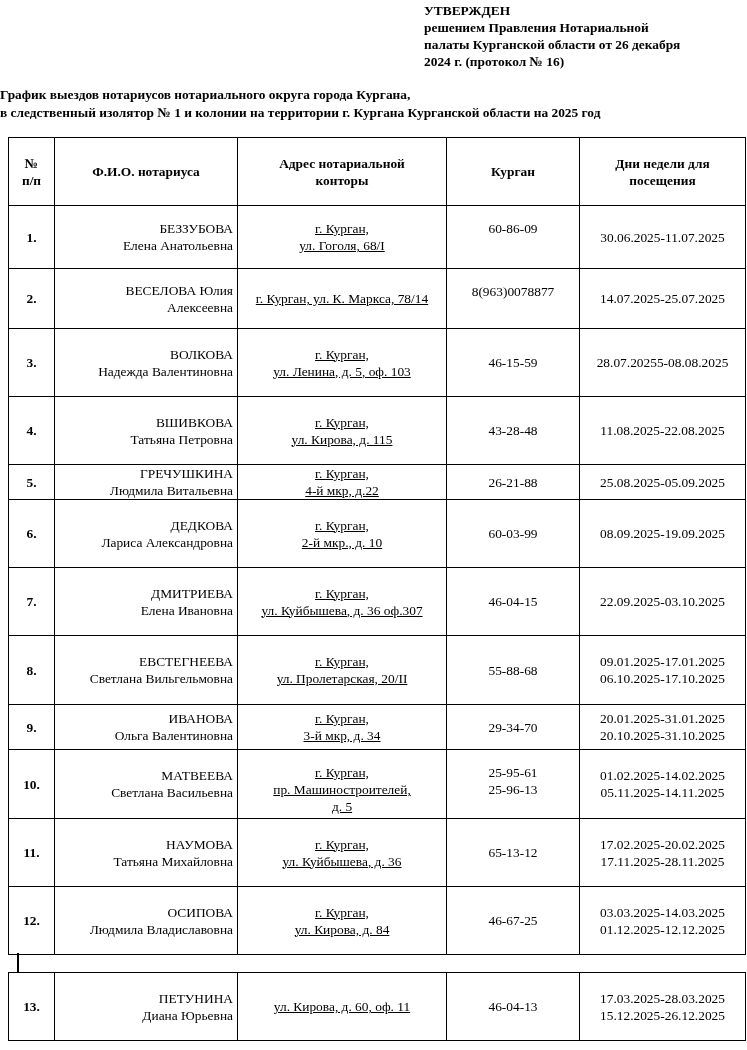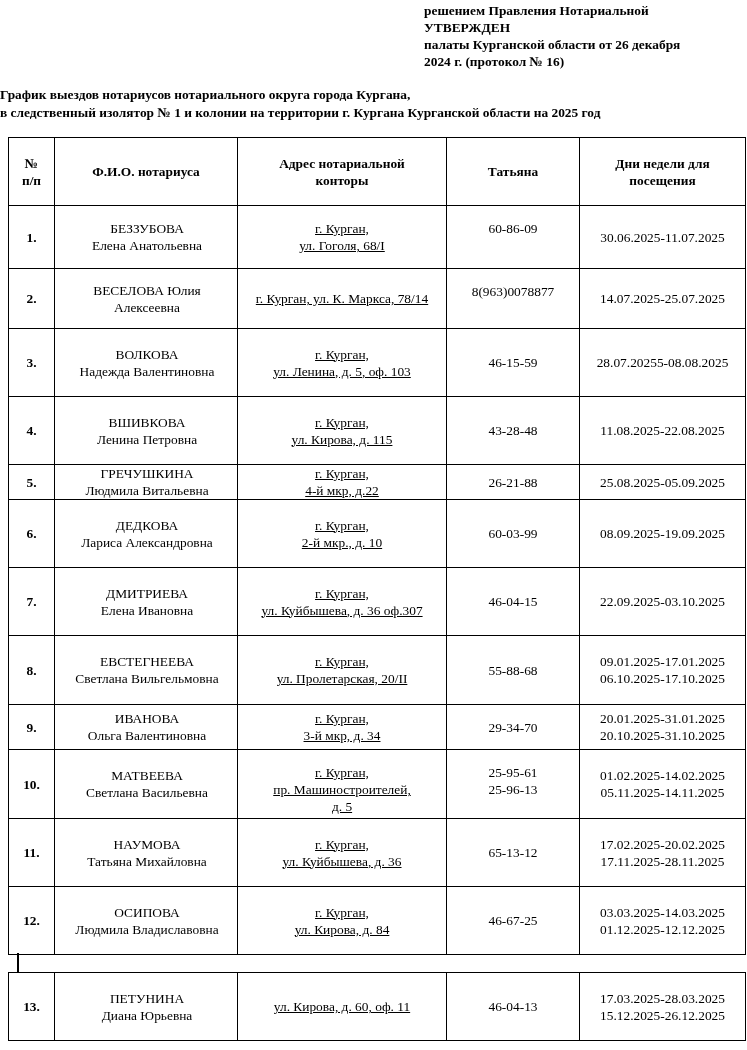--- a/index.html
+++ b/index.html
@@ -18,38 +18,38 @@
     }
     table.grid {
       position: absolute; left: 8px; border-collapse: collapse;
       table-layout: fixed; font-size: 13.4px; line-height: 17px;
     }
     table.grid td, table.grid th {
       border: 1.5px solid #000; padding: 0 4px; vertical-align: middle;
     }
     table.grid th { font-weight: bold; text-align: center; }
     .c-num { width: 37px; text-align: center; font-weight: bold; }
-    .c-name { width: 172px; text-align: center; padding-left: 6px !important; }
+    .c-name { width: 172px; text-align: right; padding-left: 6px !important; }
     .c-addr { width: 200px; text-align: center; text-decoration: underline; }
     .c-phone { width: 124px; text-align: center; }
     .c-dates { width: 157px; text-align: center; }
     .top { vertical-align: top !important; padding-top: 14px !important; }
     .line { display: block; white-space: nowrap; }
     #main-table { top: 137px; }
     #cont-table { top: 972px; }
     .connector {
       position: absolute; left: 17px; top: 953px; width: 1.5px; height: 19px; background: #000;
     }
   </style>
 </head>
 <body>
 
 <div class="approval">
+  <div>УТВЕРЖДЕН</div>
   <div>решением Правления Нотариальной</div>
-  <div>УТВЕРЖДЕН</div>
   <div>палаты Курганской области от 26 декабря</div>
   <div>2024 г. (протокол № 16)</div>
 </div>
 
 <div class="title">
   <div>График выездов нотариусов нотариального округа города Кургана,</div>
   <div>в следственный изолятор № 1 и колонии на территории г. Кургана Курганской области на 2025 год</div>
 </div>
 
 <table class="grid" id="main-table">
@@ -64,21 +64,21 @@
     <tr style="height:68px">
       <th>
         <span class="line">№</span>
         <span class="line">п/п</span>
       </th>
       <th>Ф.И.О. нотариуса</th>
       <th>
         <span class="line">Адрес нотариальной</span>
         <span class="line">конторы</span>
       </th>
-      <th>Татьяна</th>
+      <th>Курган</th>
       <th>
         <span class="line">Дни недели для</span>
         <span class="line">посещения</span>
       </th>
     </tr>
   </thead>
   <tbody id="main-body">
       <tr style="height: 63px;">
         <td class="c-num">1.</td>
         <td class="c-name">
@@ -126,21 +126,21 @@
           <span class="line">46-15-59</span>
         </td>
         <td class="c-dates">
           <span class="line">28.07.20255-08.08.2025</span>
         </td>
       </tr>
       <tr style="height: 68px;">
         <td class="c-num">4.</td>
         <td class="c-name">
           <span class="line">ВШИВКОВА</span>
-          <span class="line">Ленина Петровна</span>
+          <span class="line">Татьяна Петровна</span>
         </td>
         <td class="c-addr">
           <span class="line">г. Курган,</span>
           <span class="line">ул. Кирова, д. 115</span>
         </td>
         <td class="c-phone">
           <span class="line">43-28-48</span>
         </td>
         <td class="c-dates">
           <span class="line">11.08.2025-22.08.2025</span>

